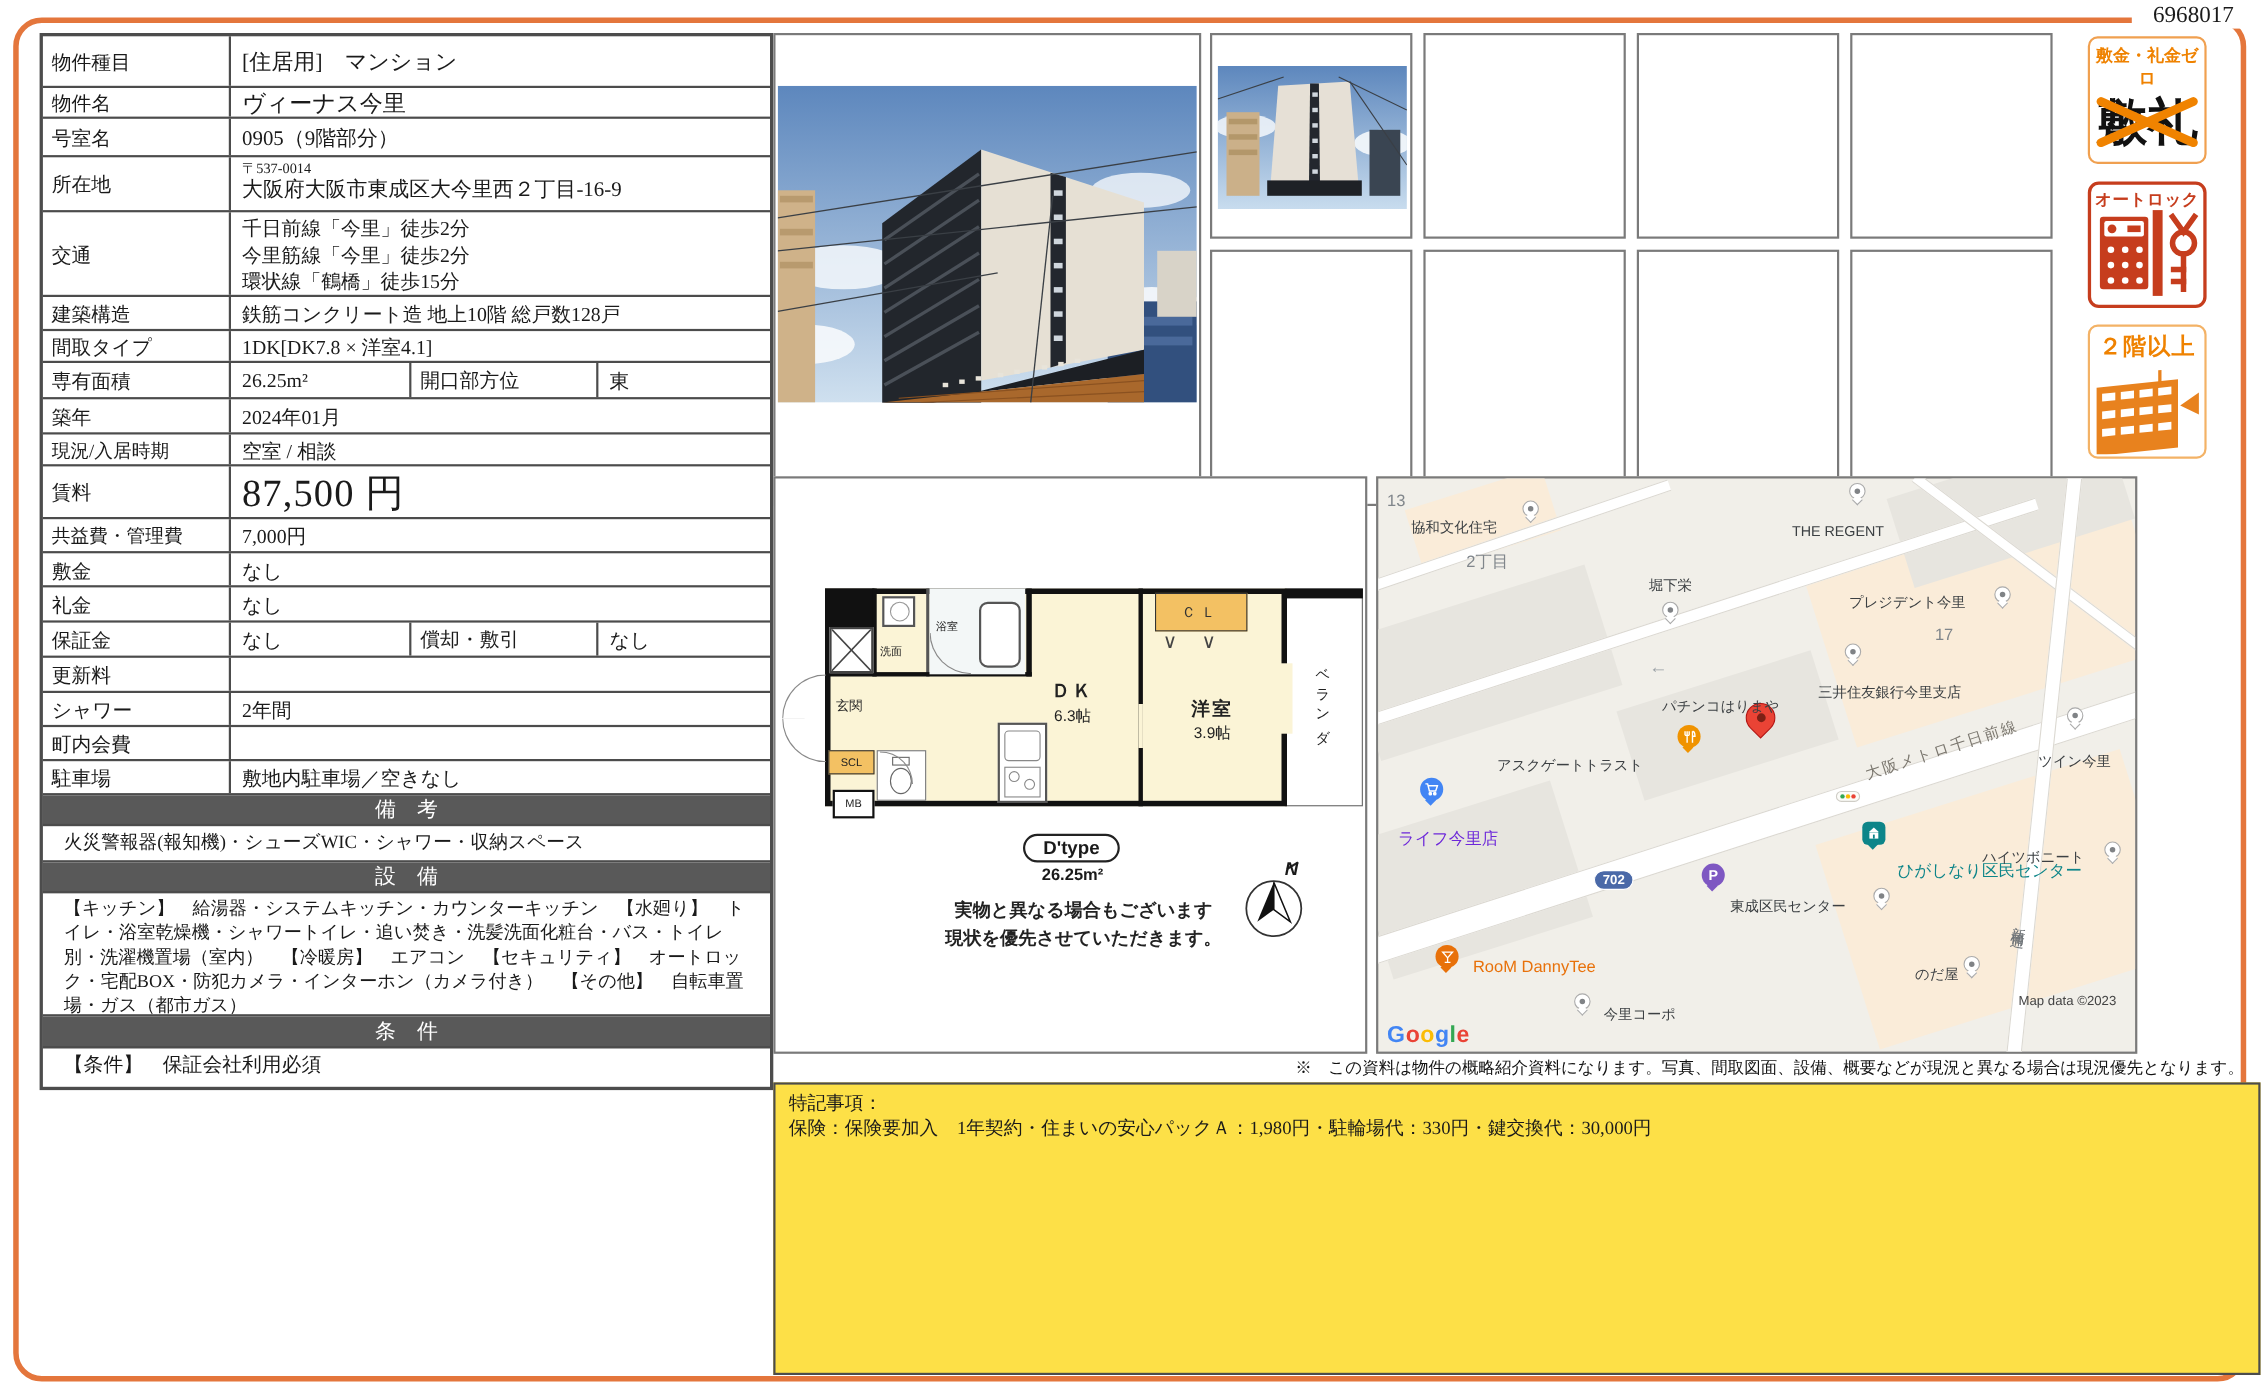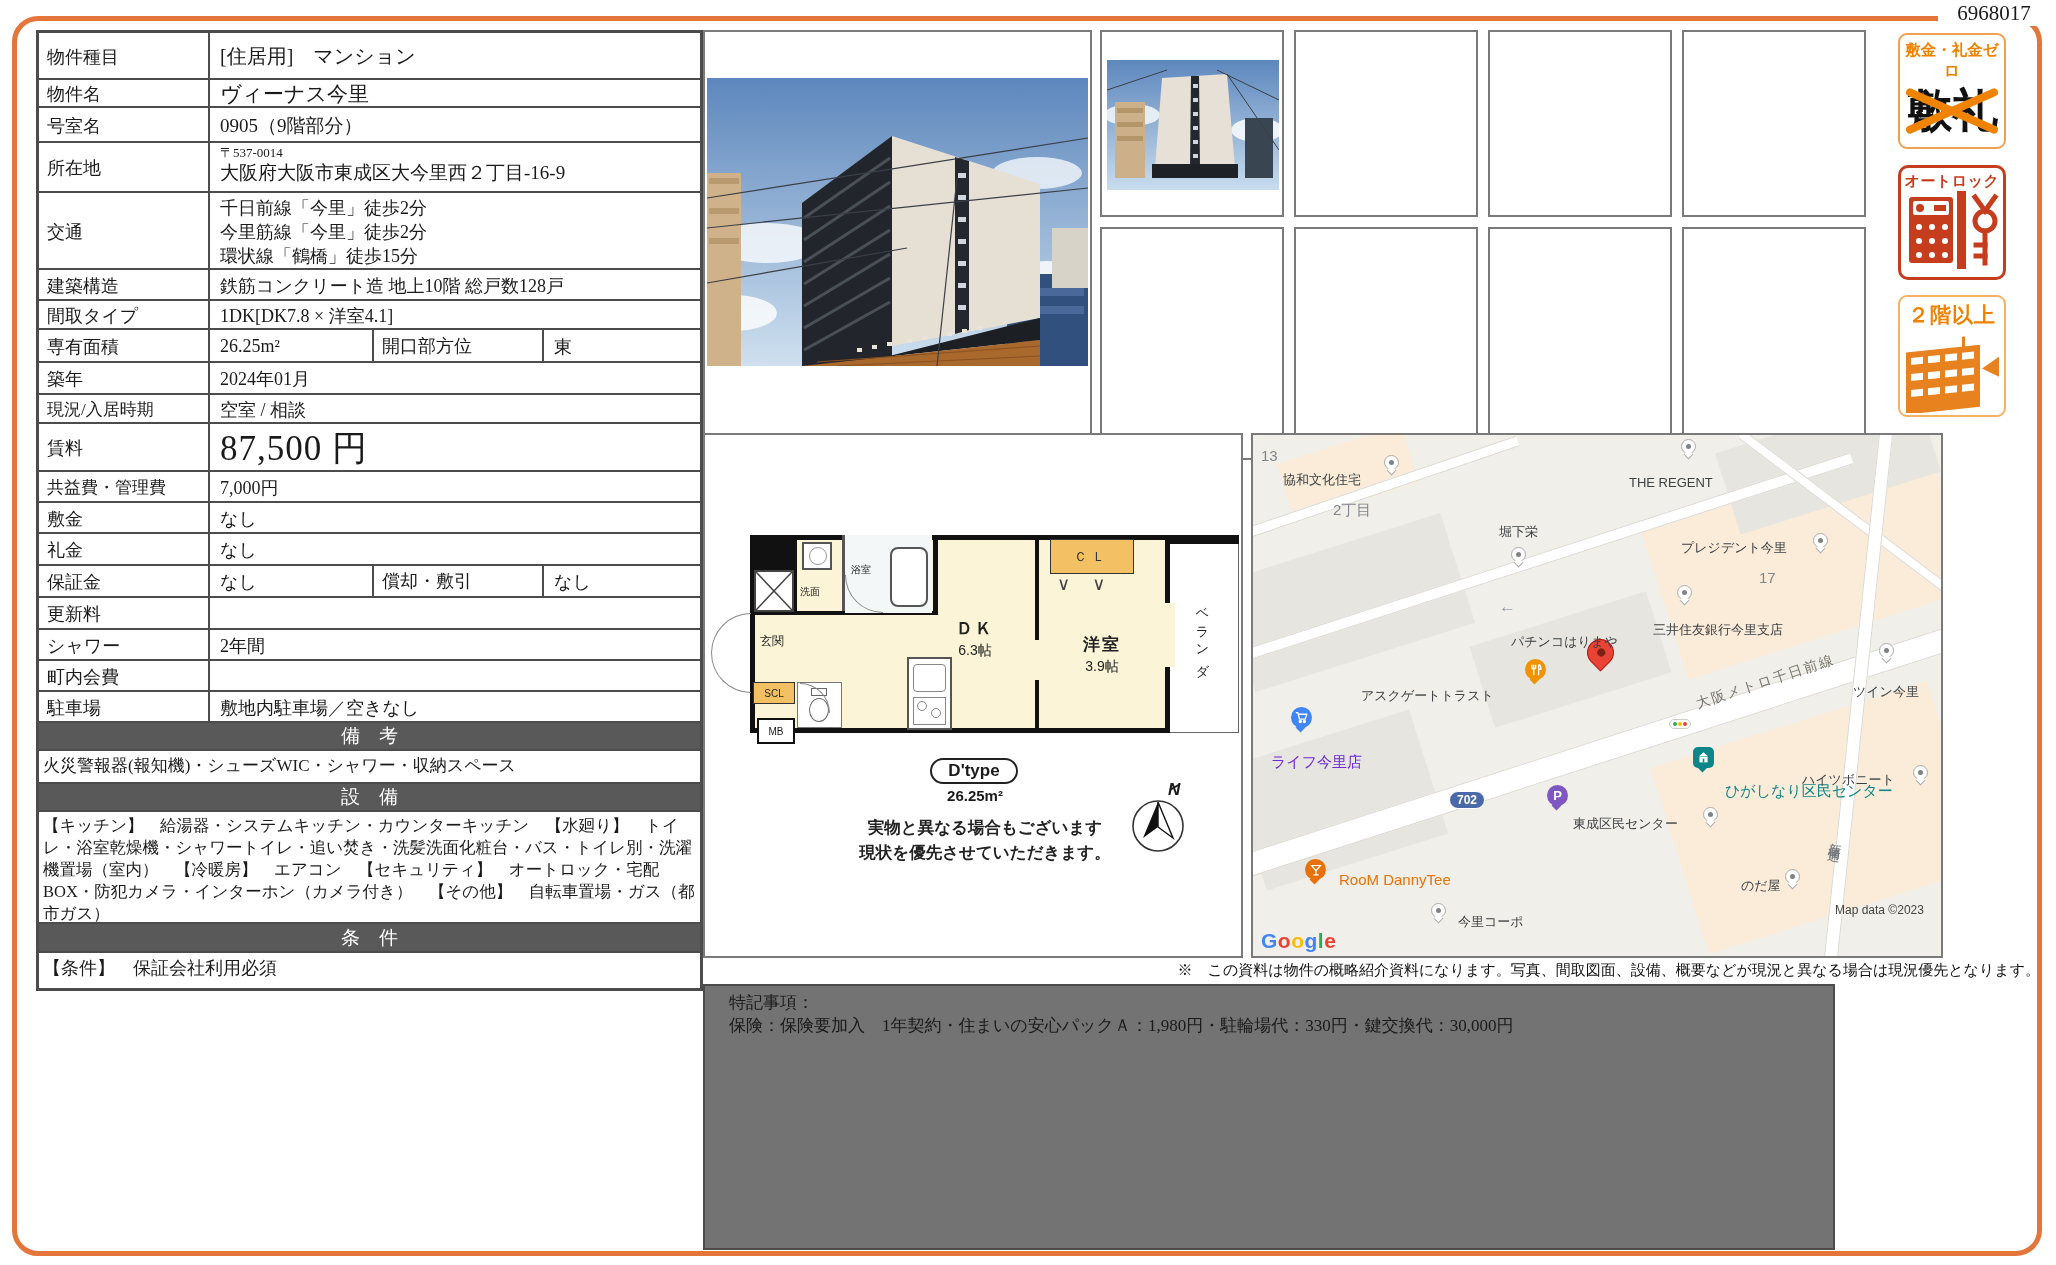--- a/index.html
+++ b/index.html
@@ -16,21 +16,21 @@
   .pv{flex:1;padding:2px 0 0 10px;font-size:18px;display:flex;align-items:center;}
   .pv2l{width:172px;flex:0 0 172px;border-left:2px solid #4c4c4c;border-right:2px solid #4c4c4c;box-sizing:border-box;padding-left:8px;font-size:18px;display:flex;align-items:center;}
   .pv.sub{flex:0 0 152px;}
   .big-price{font-size:35px;letter-spacing:1px;}
   .addr .pv{display:block;padding-top:2px;}
   .postal{font-size:13px;line-height:15px;}
   .addr-line{font-size:19px;line-height:25px;}
   .multi .pv{display:block;padding-top:3px;}
   .tline{font-size:18px;line-height:24px;}
   .sec-h{background:#595959;color:#fff;text-align:center;font-size:19px;display:flex;align-items:center;justify-content:center;border-bottom:2px solid #4c4c4c;}
-  .sec-c{border-bottom:2px solid #4c4c4c;font-size:17px;padding:3px 4px;box-sizing:border-box;}
+  .sec-c{border-bottom:2px solid #4c4c4c;font-size:17px;padding:3px 19px;box-sizing:border-box;}
   .sec-c.wrap{font-size:16.5px;line-height:22px;}
 
   
   .photo-box{position:absolute;border:2px solid #7a7a7a;background:#fff;box-sizing:border-box;}
   .photo-box svg{position:absolute;}
 
   
   .plan-box{position:absolute;left:703px;top:433px;width:540px;height:525px;border:2px solid #7a7a7a;box-sizing:border-box;background:#fff;}
   .plan-box *{box-sizing:border-box;}
   .unit{position:absolute;left:45px;top:100px;width:420px;height:198px;background:#fbf4d6;border:5px solid #111;}
@@ -96,21 +96,21 @@
   .cpin.bar{background:#e8710a;}
   .cpin.civic{background:#0d8589;border-radius:5px;}
   .cpin.parking{background:#7e57c2;color:#fff;font:bold 13px "Liberation Sans","DejaVu Sans",sans-serif;}
   .cpin svg{position:relative;z-index:1;}
   .mpin.signal{width:22px;height:10px;background:#fcfcf8;border:1px solid #cfcdc6;border-radius:5px;display:flex;align-items:center;justify-content:space-around;padding:0 2px;}
   .mpin.signal i{width:4px;height:4px;border-radius:50%;display:block;}
   .gword{position:absolute;left:8px;top:494px;font:bold 21px "Liberation Sans","DejaVu Sans",sans-serif;letter-spacing:.5px;z-index:4;}
 
   
   .disclaimer{position:absolute;left:703px;top:961px;width:1337px;text-align:right;font-size:15px;color:#111;}
-  .notes-box{position:absolute;left:703px;top:984px;width:1132px;height:266px;border:2.5px solid #4c4c4c;box-sizing:border-box;background:#737373;padding:6px 24px;}
+  .notes-box{position:absolute;left:703px;top:984px;width:1352px;height:266px;border:2.5px solid #4c4c4c;box-sizing:border-box;background:#fde047;padding:6px 12px;}
   .notes-title{font-size:17px;line-height:22px;}
   .notes-line{font-size:17px;line-height:24px;}
 
   
   .badge{position:absolute;left:1898px;width:108px;background:#fff;box-sizing:border-box;}
   .b1{top:33px;height:116px;border:2px solid #f0a050;border-radius:9px;}
   .b1 .t{color:#ef8200;font:bold 15.5px "Liberation Sans","DejaVu Sans",sans-serif;text-align:center;margin-top:5px;}
   .b1 .kanji{display:flex;justify-content:space-around;padding:2px 6px 0 6px;font:bold 46px "Liberation Sans","DejaVu Sans",sans-serif;color:#111;line-height:52px;}
   .b1 .x1,.b1 .x2{position:absolute;left:2px;top:72px;width:100px;height:8px;background:#f08300;border-radius:4px;}
   .b1 .x1{transform:rotate(24deg);}

